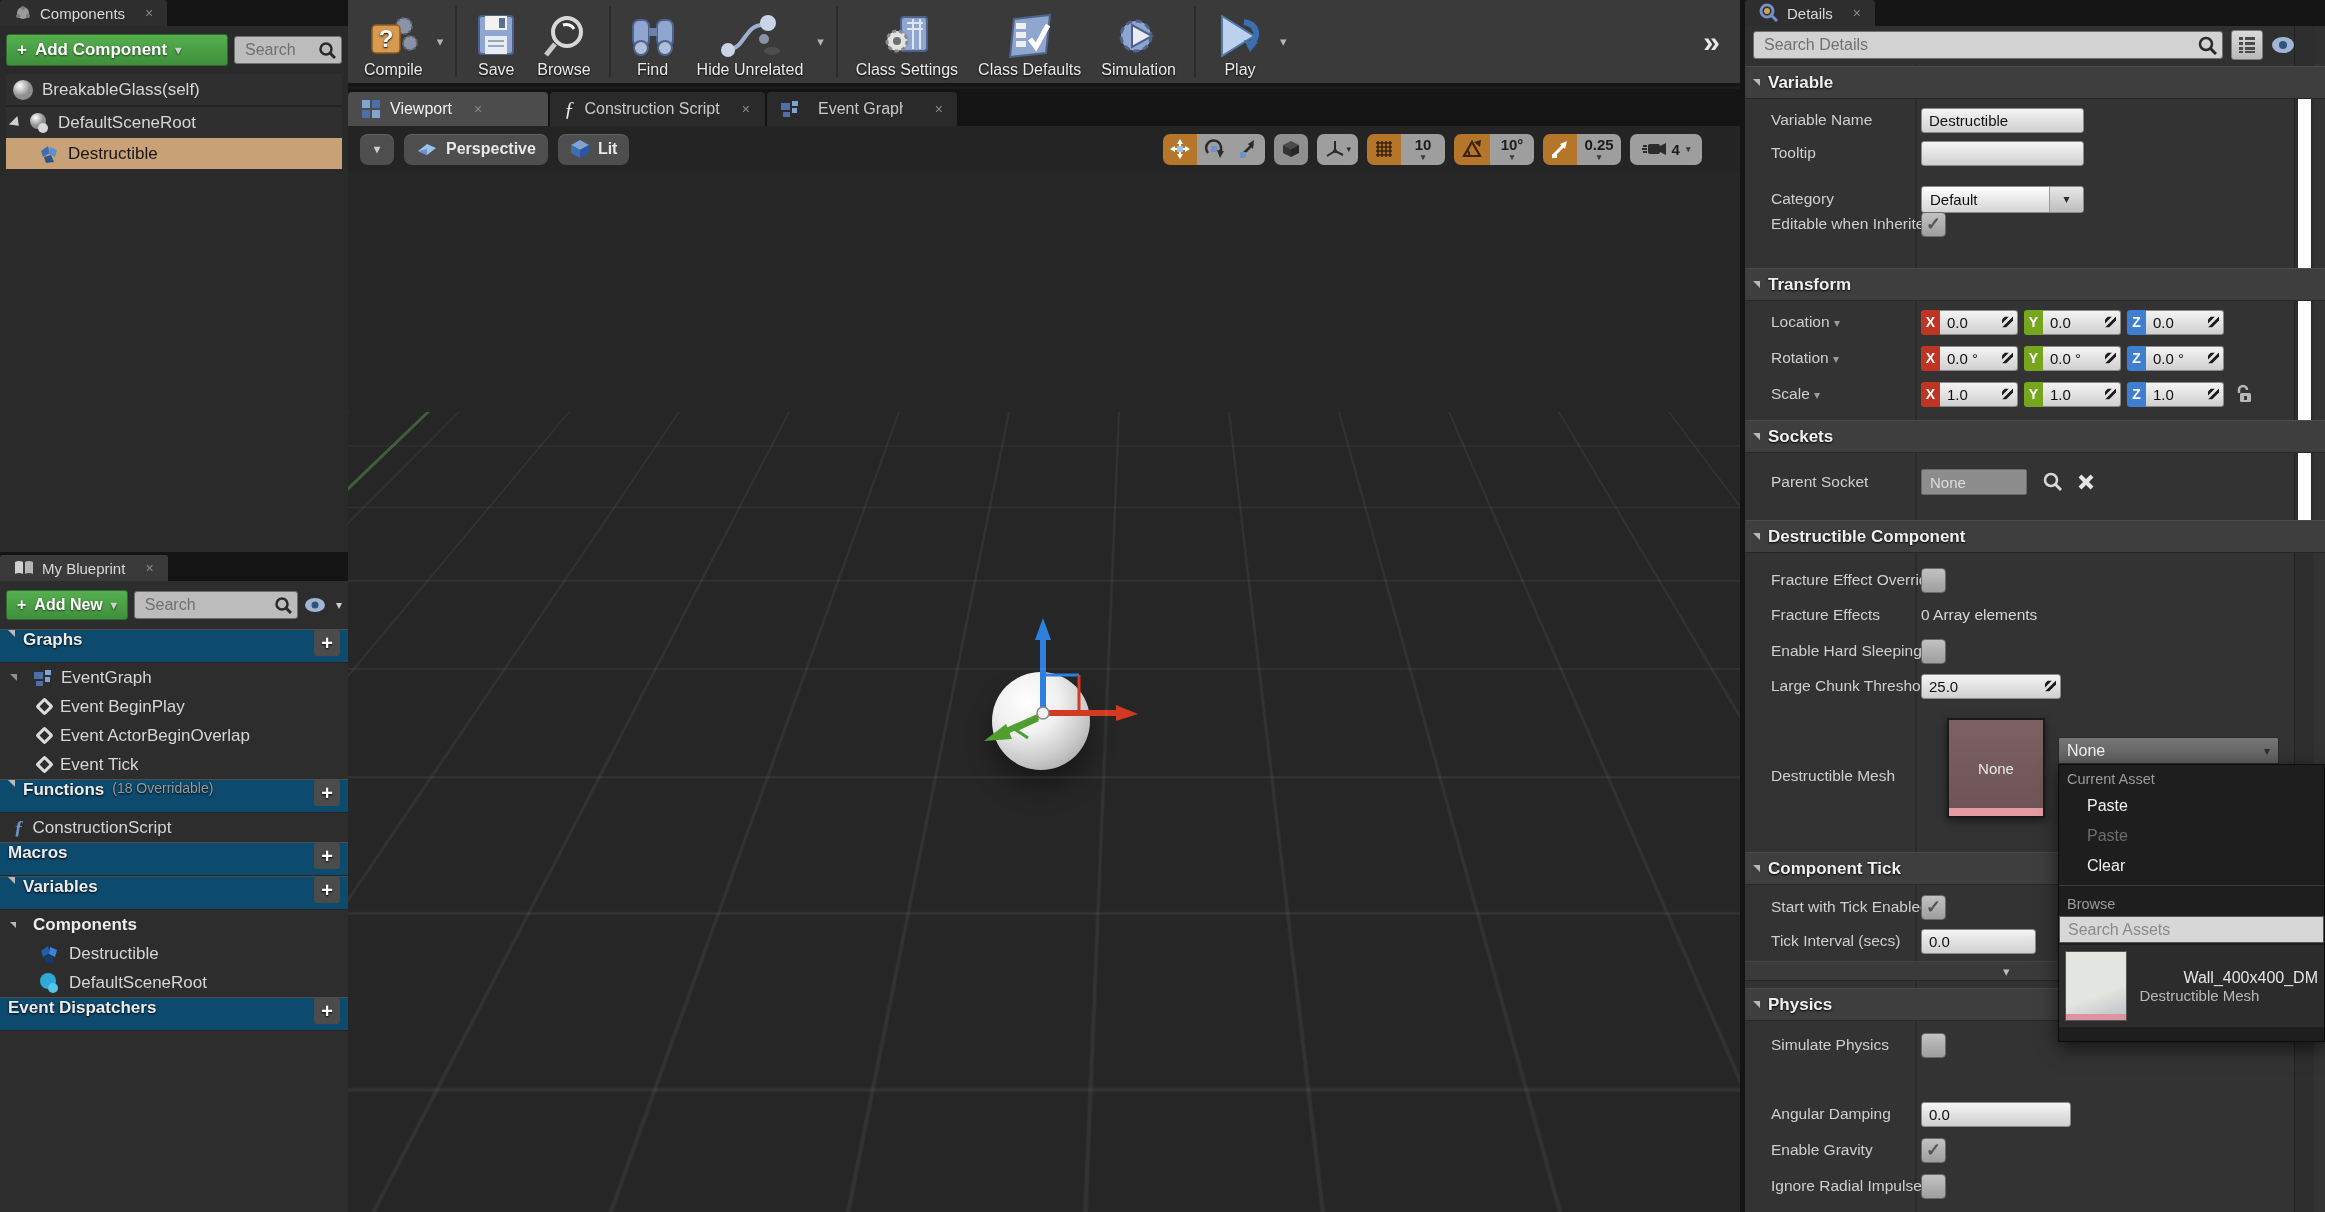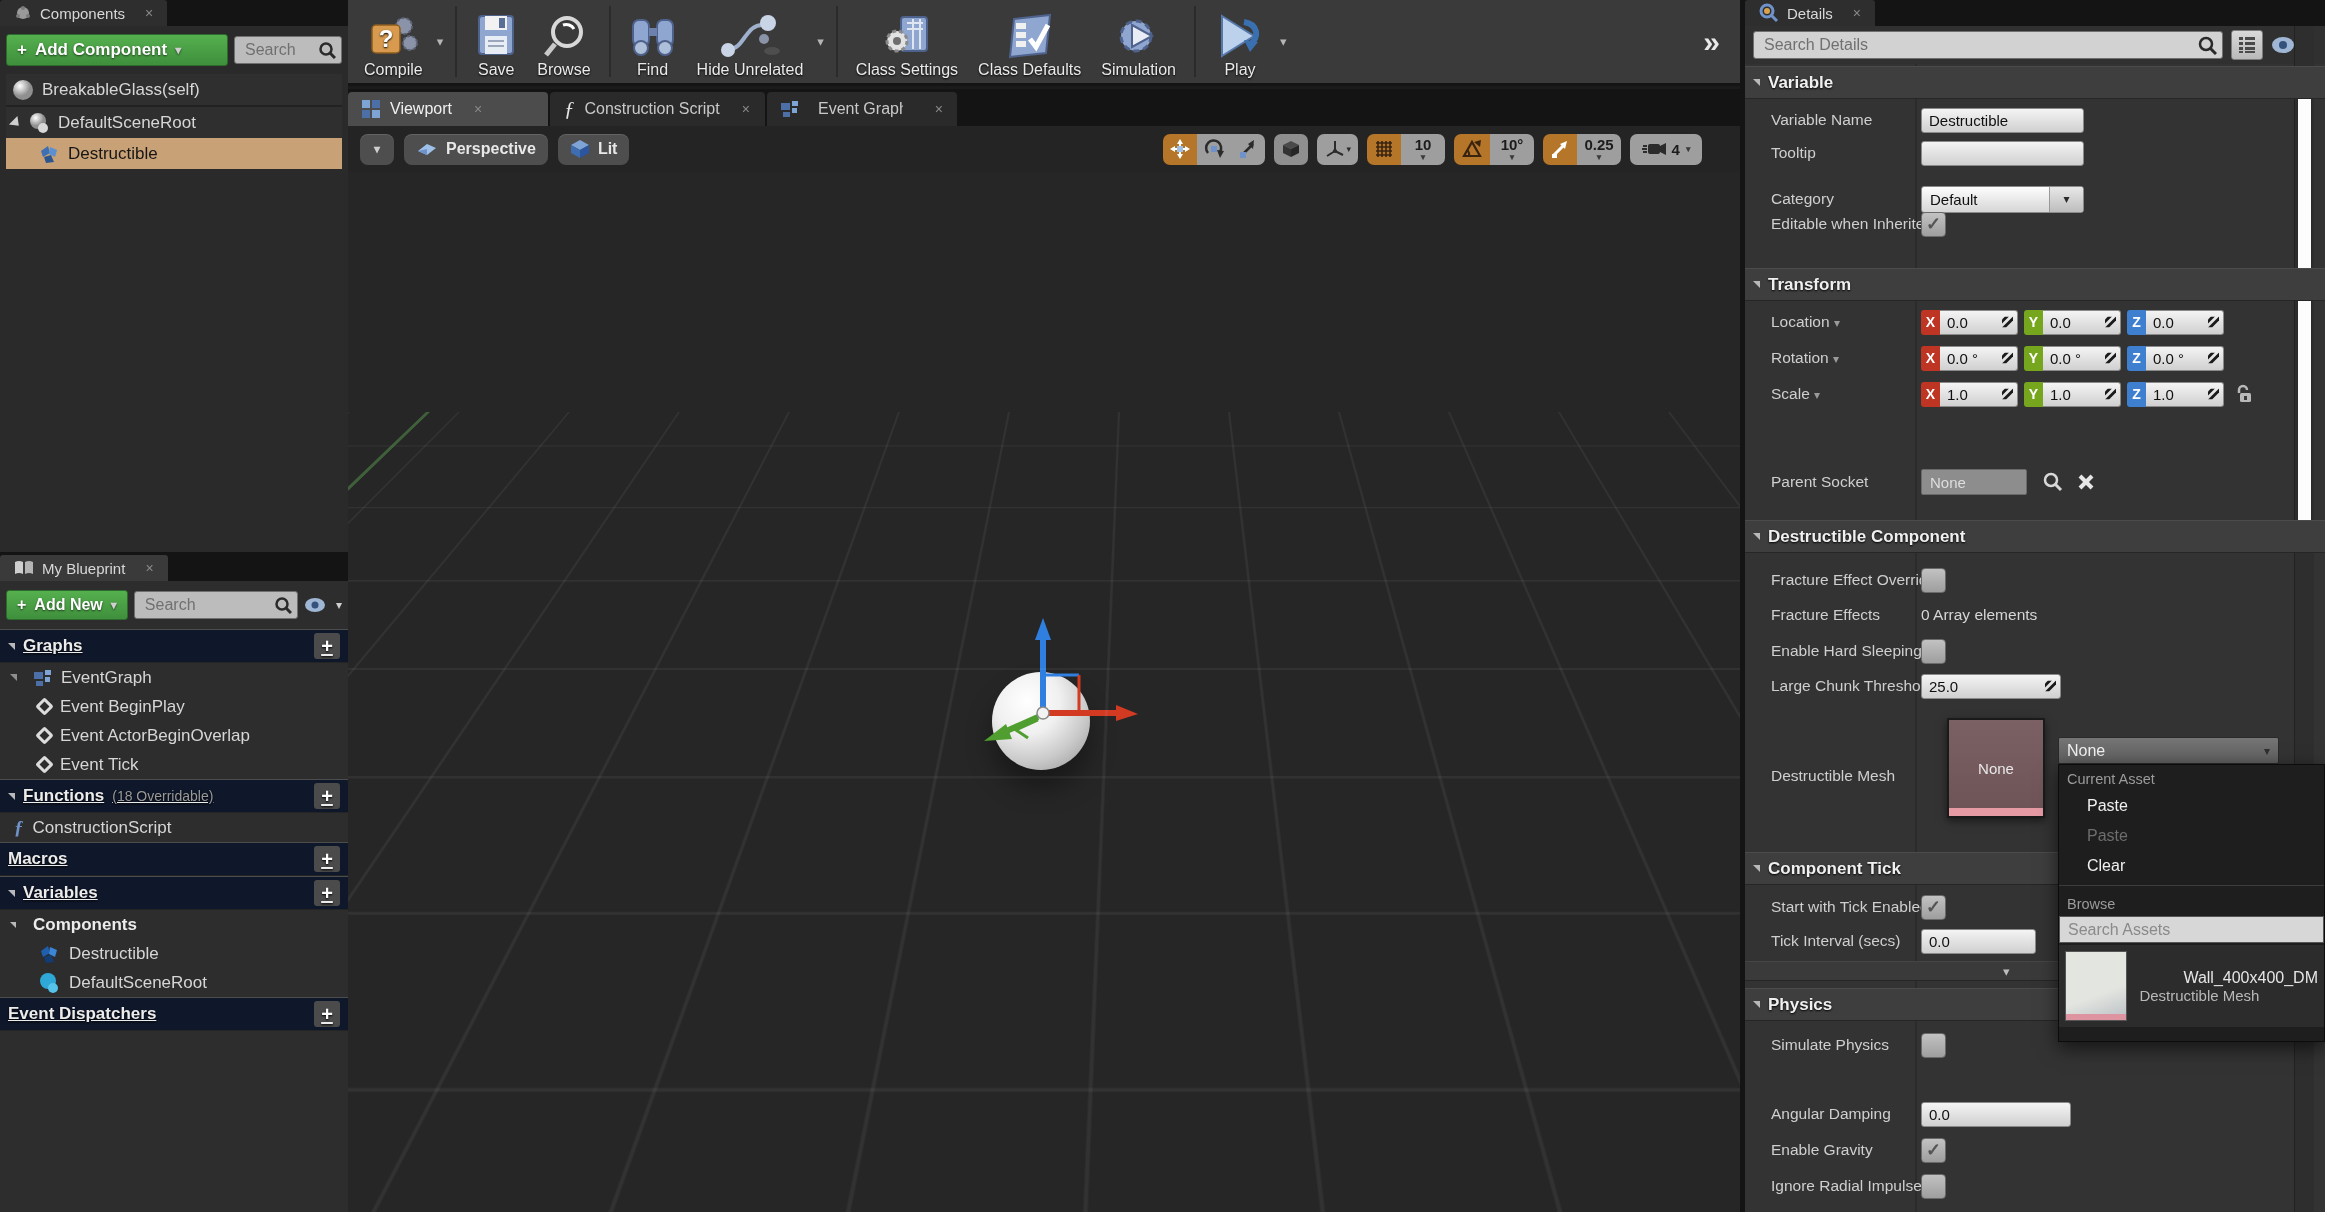--- a/index.html
+++ b/index.html
@@ -27,21 +27,21 @@
   .ptab { display:flex; align-items:center; gap:8px; background:#2e2e2e; padding:0 14px; font-size:15px; color:#d8d8d8; border-radius:3px 3px 0 0; }
   .comp-body { background:#2a2a2a; height:526px; padding:8px 6px 0 6px; }
   .addrow { display:flex; gap:6px; margin-bottom:8px; }
   .tree-row { height:31px; display:flex; align-items:center; gap:8px; background:#2f2f2f; color:#d6d6d6; font-size:17px; padding:0 6px; }
   .tree-row.sel { background:#c9a176; color:#161616; }
   .tree-sep { height:2px; background:#222; }
   .expandtri { width:0; height:0; border-top:6px solid transparent; border-bottom:6px solid transparent; border-left:8px solid #cfcfcf; transform:rotate(45deg); }
   .mybp-gap { height:3px; background:#141414; }
   .mybp-body { background:#2d2d2d; height:100%; padding-top:0; }
   .addnewrow { display:flex; align-items:center; gap:6px; padding:9px 6px; }
-  .bpsection { height:34px; background:#0f172a; border-top:1px solid #4d4d4d; border-bottom:1px solid #242424; display:flex; align-items:center; padding:0 8px; color:#ececec; font-weight:bold; font-size:17px; text-shadow:0 1px 2px #000;text-decoration:underline; }
+  .bpsection { height:34px; background:#0c4a6e; border-top:1px solid #4d4d4d; border-bottom:1px solid #242424; display:flex; padding:0 8px; color:#ececec; font-weight:bold; font-size:17px; text-shadow:0 1px 2px #000; }
   .bpsection .note { font-weight:normal; color:#9a9a9a; font-size:14px; margin-left:8px; }
   .bpitem { height:29px; display:flex; align-items:center; gap:9px; color:#d6d6d6; font-size:17px; padding-left:10px; }
   .bpitem.indent1 { padding-left:10px; }
   .bpitem.indent2 { padding-left:38px; }
   .diamond { width:13px; height:13px; border:3px solid #dcdcdc; transform:rotate(45deg); border-radius:2px; }
 
   
   .toolbar { position:absolute; left:348px; top:0; width:1392px; height:86px; background:#3a3a3a; border-bottom:3px solid #141414; display:flex; align-items:stretch; padding:0 6px; }
   .tbtn { display:flex; flex-direction:column; align-items:center; justify-content:flex-end; padding:4px 10px 4px 10px; color:#eaeaea; font-size:16px; text-shadow:0 1px 2px #000; }
   .tbtn .ticon { height:46px; display:flex; align-items:center; justify-content:center; margin-bottom:2px; }
@@ -779,20 +779,24 @@
             </div>
           </div>
         <svg width="16" height="20" style="margin-left:6px;">
             <path d="M3 9 V6 a4 4 0 0 1 8 0" stroke="#b9b9b9" stroke-width="2.5" fill="none"></path>
             <rect x="4" y="9" width="11" height="9" rx="1.5" fill="#b9b9b9"></rect>
             <rect x="8" y="12" width="3" height="4" fill="#3a3a3a"></rect>
           </svg>
       </div>
     </div>
 
+    <div class="dsection" style="top:420px;">
+      <span class="sectionarrow"></span>
+      <span>Sockets</span>
+    </div>
     <div class="drow" style="top:468px;">
       <span class="dlabel">Parent Socket</span>
       <div class="dvalue">
         <div class="graytext-field">
             <span>None</span>
           </div>
         <svg width="20" height="20" style="margin-left:10px;">
             <circle cx="8" cy="8" r="6" fill="none" stroke="#d8d8d8" stroke-width="2.5"></circle>
             <line x1="12" y1="12" x2="18" y2="18" stroke="#d8d8d8" stroke-width="3"></line>
           </svg>

